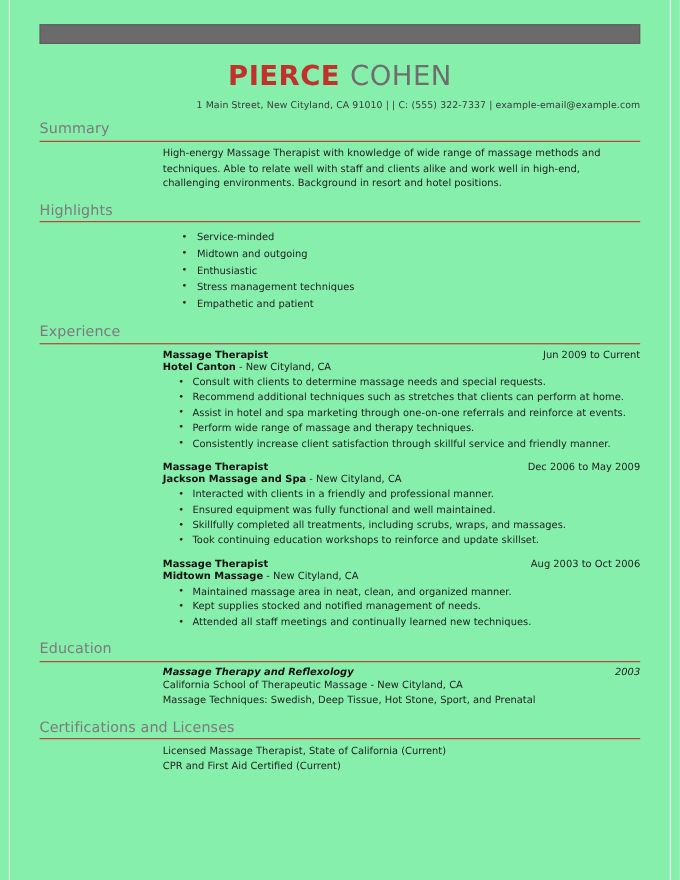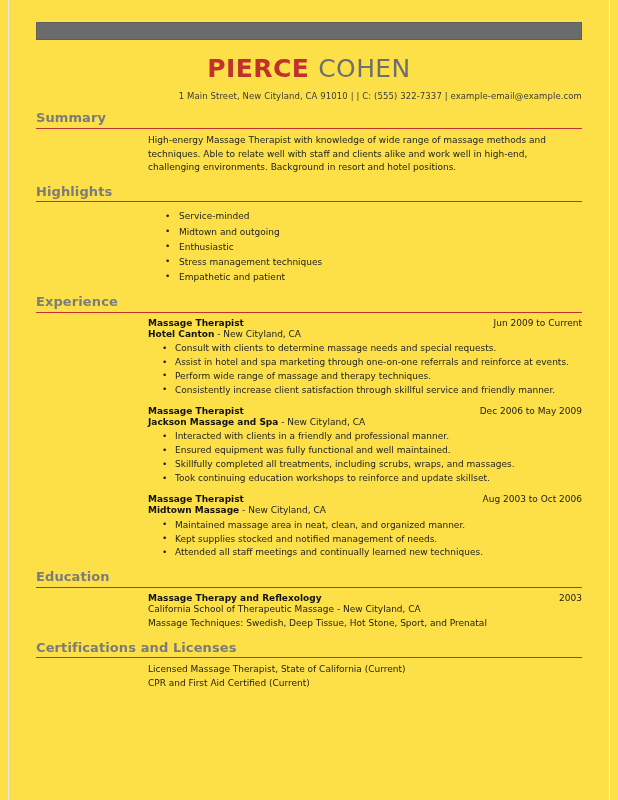--- a/index.html
+++ b/index.html
@@ -13,21 +13,21 @@
     font-family: "DejaVu Sans", "Liberation Sans", sans-serif;
     color: #222222;
     overflow: hidden;
   }
 
   
   .page {
     position: relative;
     width: 618px;
     height: 800px;
-    background: #fde047;
+    background: #86efac;
     box-sizing: border-box;
   }
   .page-border {
     position: absolute;
     left: 8px;
     top: 0px;
     width: 602px;
     height: 800px;
     border-left: 1px solid #e8e8e8;
     border-right: 1px solid #f2f2f2;
@@ -75,21 +75,21 @@
     margin-top: 9px;
     letter-spacing: 0.1px;
   }
 
   
   .section {
     margin-top: 9px;
   }
   .section-title {
     font-size: 13px;
-    font-weight: bold;
+    font-weight: normal;
     color: #7b7b7b;
     letter-spacing: 0.1px;
     padding-bottom: 2px;
     line-height: 1.2;
   }
   .section-rule {
     height: 0;
     border-top: 1px solid #c1322c;
     margin-bottom: 5px;
   }
@@ -183,20 +183,21 @@
     top: -0.5px;
     font-size: 9px;
     color: #222222;
   }
 
   
   .edu-head {
     display: flex;
     justify-content: space-between;
     align-items: flex-end;
+    font-style: italic;
   }
   .edu-degree {
     font-size: 9px;
     font-weight: bold;
     color: #111111;
   }
   .edu-year {
     font-size: 9px;
     color: #222222;
   }
@@ -258,20 +259,21 @@
       <div class="section-rule"></div>
       <div class="body-indent" id="experience-body">
           <div class="job">
             <div class="job-head">
               <div class="job-title">Massage Therapist</div>
               <div class="job-dates">Jun 2009 to Current</div>
             </div>
             <div class="job-company"><b>Hotel Canton</b> - New Cityland, CA</div>
             <ul class="duties">
               <li>Consult with clients to determine massage needs and special requests.</li>
+              <li>Recommend additional techniques such as stretches that clients can perform at home.</li>
               <li>Assist in hotel and spa marketing through one-on-one referrals and reinforce at events.</li>
               <li>Perform wide range of massage and therapy techniques.</li>
               <li>Consistently increase client satisfaction through skillful service and friendly manner.</li>
             </ul>
           </div>
           <div class="job">
             <div class="job-head">
               <div class="job-title">Massage Therapist</div>
               <div class="job-dates">Dec 2006 to May 2009</div>
             </div>

